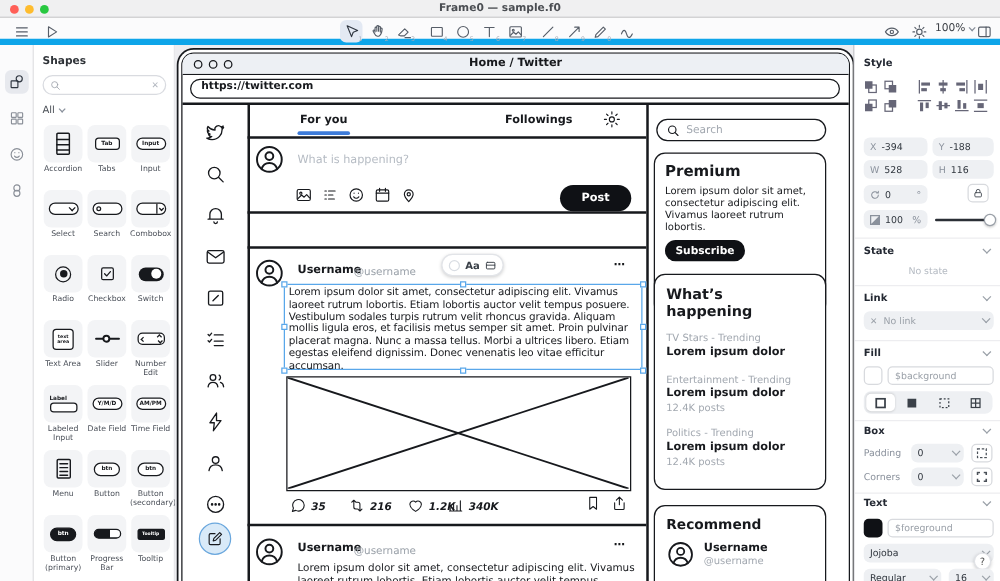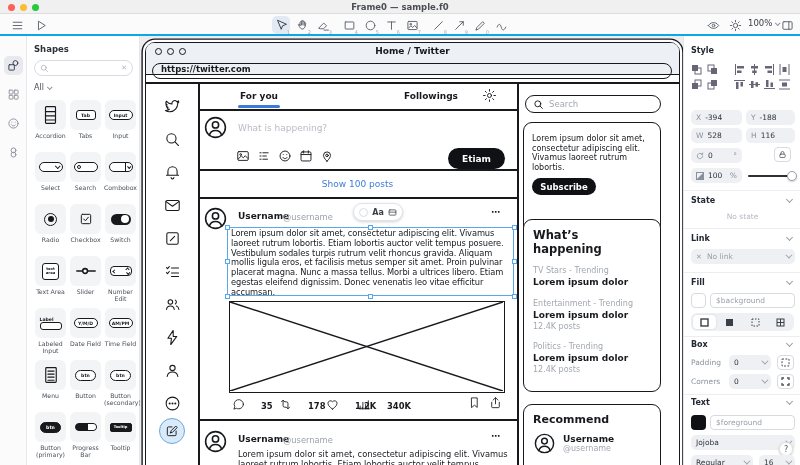--- a/index.html
+++ b/index.html
@@ -6,21 +6,21 @@
   *{box-sizing:border-box;}
   #app{position:relative;width:800px;height:465px;background:#000000;overflow:hidden;
        font-family:"DejaVu Sans","Liberation Sans",sans-serif;color:#17191d;}
   .abs{position:absolute;}
   svg.i{fill:none;stroke:currentColor;stroke-width:1.7;stroke-linecap:round;stroke-linejoin:round;display:block;}
   
   #macbar{position:absolute;left:0;top:0;width:800px;height:14px;background:#f0f0f1;border-bottom:1px solid #dddde0;}
   .tl{position:absolute;top:4px;width:7px;height:7px;border-radius:50%;}
   #mactitle{position:absolute;left:0;right:0;top:2px;text-align:center;font-size:8.5px;font-weight:bold;color:#4a4d52;}
   
-  #toolbar{position:absolute;left:0;top:14px;width:800px;height:22px;background:#fbfbfc;border-bottom:2px solid #0ea5e9;color:#5b626;}
+  #toolbar{position:absolute;left:0;top:14px;width:800px;height:22px;background:#fbfbfc;border-bottom:5px solid #0ea5e9;color:#5b626;}
   .tool{position:absolute;top:2px;width:18px;height:18px;display:flex;align-items:center;justify-content:center;color:#575e68;border-radius:5px;}
   .tool.sel{background:#e3e9f3;color:#2f3640;}
   .tkey{position:absolute;right:0px;bottom:-1px;font-size:5px;color:#a7adb6;}
   #zoomctl{position:absolute;top:4px;font-size:8.5px;color:#3c4046;}
   
   #rail{position:absolute;left:0;top:36px;width:27px;height:429px;background:#fbfbfc;border-right:1px solid #e7e7ea;}
   .railbtn{position:absolute;left:4px;width:19px;height:19px;border-radius:5px;display:flex;align-items:center;justify-content:center;color:#8a8f98;}
   .railbtn.sel{background:#e7e9ee;color:#2f3640;}
   
   #shapes{position:absolute;left:27px;top:36px;width:113px;height:429px;background:#fff;border-right:1px solid #e7e7ea;padding:8px 6px 0 7px;}
@@ -30,40 +30,40 @@
   #shapegrid{margin-top:8px;display:grid;grid-template-columns:repeat(3,33px);column-gap:2px;grid-auto-rows:52px;}
   .scard{text-align:center;}
   .sbox{width:31px;height:30px;background:#f3f4f6;border-radius:6px;display:flex;align-items:center;justify-content:center;margin:0 auto;color:#17191d;}
   .slab{margin-top:2px;font-size:6.2px;line-height:1.15;color:#4b5059;}
   .mini{border:1.1px solid #17191d;border-radius:3px;font-size:4.6px;font-weight:bold;display:flex;align-items:center;justify-content:center;color:#17191d;background:#fff;}
   .chev{display:inline-block;width:4px;height:4px;border-right:1.2px solid currentColor;border-bottom:1.2px solid currentColor;transform:rotate(45deg) translateY(-1px);}
   
   #canvas{position:absolute;left:140px;top:36px;width:543px;height:429px;background:#ededf0;}
   #frame{position:absolute;left:5px;top:6px;width:535px;height:474px;background:#fff;border:1.7px solid #17191d;border-radius:10px;
          box-shadow:0 0 0 2.2px #ffffff,0 0 0 3.6px #17191d;}
-  #wtitle{position:absolute;left:0;top:0;right:0;height:32px;background:#edf0f4;border-bottom:1.5px solid #17191d;border-radius:8px 8px 0 0;}
+  #wtitle{position:absolute;left:0;top:0;right:0;height:17px;background:#edf0f4;border-bottom:1.5px solid #17191d;border-radius:8px 8px 0 0;}
   .wdot{position:absolute;top:5px;width:7px;height:7px;border:1.3px solid #17191d;border-radius:50%;}
   #wtitletext{position:absolute;left:0;right:0;top:3px;text-align:center;font-size:9px;font-weight:bold;}
   #urlbar{position:absolute;left:6px;top:20px;right:7px;height:16px;border:1.5px solid #17191d;border-radius:8px;display:flex;align-items:flex-start;padding-left:8px;font-size:8.5px;font-weight:bold;}
   .hline{position:absolute;background:#17191d;height:1.5px;}
   .vline{position:absolute;background:#17191d;width:1.5px;}
   
   .wnav{position:absolute;left:0;width:52px;display:flex;justify-content:center;color:#17191d;}
   #composebtn{position:absolute;left:13px;top:375px;width:26px;height:26px;border-radius:50%;background:#d9eaf8;border:1.8px solid #6aa7dd;display:flex;align-items:center;justify-content:center;}
   
   .uname{font-size:9px;font-weight:bold;}
   .handle{font-size:8.3px;color:#9aa1a9;}
   .dots{font-size:9px;font-weight:bold;letter-spacing:1px;color:#17191d;}
   #tweetsel{position:absolute;left:81px;top:184px;width:287px;height:69px;border:1.4px solid #59a7ea;background:#fff;}
   #tweetsel .body{position:absolute;left:3px;top:1px;right:2px;font-size:8.3px;line-height:9.8px;letter-spacing:-0.1px;}
   .hdl{position:absolute;width:5px;height:5px;background:#fff;border:1.2px solid #59a7ea;}
   #floatbar{position:absolute;left:207px;top:160px;width:50px;height:18px;background:#fff;border:1px solid #e2e4e8;border-radius:9px;
             box-shadow:0 1px 3px rgba(0,0,0,.18);display:flex;align-items:center;justify-content:space-between;padding:0 5px;}
   #imgph{position:absolute;left:83px;top:258px;width:276px;height:92px;border:1.6px solid #17191d;}
-  .stat{position:absolute;display:flex;align-items:flex-end;gap:16px;font-size:8.4px;font-weight:bold;}
+  .stat{position:absolute;display:flex;align-items:center;gap:4px;font-size:8.4px;font-weight:bold;font-style:italic;}
   
   .card{position:absolute;left:377px;width:138px;border:1.6px solid #17191d;border-radius:9px;background:#fff;}
   .cardtitle{font-weight:bold;}
   .gray{color:#a2a8b0;}
   
   #stylep{position:absolute;left:683px;top:36px;width:117px;height:429px;background:#fff;border-left:1px solid #e7e7ea;font-size:7.5px;color:#30363e;}
   #stylep .sect{position:absolute;left:7px;font-size:8px;font-weight:bold;color:#232832;}
   .field{position:absolute;height:15px;background:#eef0f3;border-radius:5px;display:flex;align-items:center;padding:0 5px;gap:4px;}
   .flab{color:#8a919c;}
   .pdiv{position:absolute;left:0;right:0;height:1px;background:#ededf0;}
@@ -536,26 +536,24 @@
             <path d="M3.5 9.5h17M8 3v4M16 3v4"></path>
           </svg>
         </span>
       <span class="abs" style="left:174px;top:106px">
         <svg class="i" width="14" height="14" viewBox="0 0 24 24" style="stroke-width:1.6">
             <path d="M12 21c-4-4.2-6-7.3-6-10a6 6 0 1 1 12 0c0 2.7-2 5.8-6 10z"></path>
             <circle cx="12" cy="11" r="2.2"></circle>
           </svg>
         </span>
       <div class="abs" style="left:302px;top:105px;width:57px;height:21px;background:#0f1115;border-radius:11px;color:#fff;font-size:9px;font-weight:bold;display:flex;align-items:center;justify-content:center">
-        <span>Etiam</span>
+        <span>Post</span>
         </div>
       <div class="hline" style="left:52px;width:319px;top:126px"></div>
 
-      <div class="abs" style="left:52px;top:136px;width:319px;text-align:center;font-size:9px;color:#3d7bd9">
-        <span>Show 100 posts</span></div>
       <div class="hline" style="left:52px;width:319px;top:154px"></div>
 
       <span class="abs" style="left:57px;top:163px">
         <svg class="i" width="25" height="25" viewBox="0 0 24 24" style="stroke-width:1.5">
             <circle cx="12" cy="12" r="9.5"></circle>
             <circle cx="12" cy="9.5" r="3"></circle>
             <path d="M6 19.5c1-3.4 3.2-4.7 6-4.7s5 1.3 6 4.7"></path>
           </svg>
         </span>
       <span class="abs uname" style="left:92px;top:168px"><span>Username</span></span>
@@ -593,21 +591,21 @@
       <span class="stat" style="left:86px;top:355px">
         <svg class="i" width="13" height="13" viewBox="0 0 24 24" style="stroke-width:1.6">
             <path d="M21 11.5a8.5 8.5 0 1 0-15.9 4.2L3.5 20.5l5-1.5A8.5 8.5 0 0 0 21 11.5z"></path>
           </svg>
         <span>35</span>
         </span>
       <span class="stat" style="left:133px;top:355px">
         <svg class="i" width="13" height="13" viewBox="0 0 24 24" style="stroke-width:1.6">
             <path d="M4.5 7l3-3 3 3M7.5 4.5V14a3 3 0 0 0 3 3h2M19.5 17l-3 3-3-3M16.5 19.5V10a3 3 0 0 0-3-3h-2"></path>
           </svg>
-        <span>178</span>
+        <span>216</span>
         </span>
       <span class="stat" style="left:180px;top:355px">
         <svg class="i" width="13" height="13" viewBox="0 0 24 24" style="stroke-width:1.6">
             <path d="M12 20.5S3.5 15.4 3.5 9.8A4.8 4.8 0 0 1 12 6.9a4.8 4.8 0 0 1 8.5 2.9c0 5.6-8.5 10.7-8.5 10.7z"></path>
           </svg>
         <span>1.2K</span>
         </span>
       <span class="stat" style="left:212px;top:355px">
         <svg class="i" width="13" height="13" viewBox="0 0 24 24" style="stroke-width:1.6">
             <path d="M4 20v-5M9 20V8M14 20v-8M19 20V5M3 20h18"></path>
@@ -642,20 +640,21 @@
 
       <div class="abs" style="left:379px;top:52px;width:136px;height:18px;border:1.6px solid #17191d;border-radius:9px;display:flex;align-items:center;gap:5px;padding:0 7px">
         <svg class="i" width="11" height="11" viewBox="0 0 24 24" style="stroke-width:2">
             <circle cx="10.5" cy="10.5" r="6.5"></circle>
             <path d="M15.5 15.5l5 5"></path>
           </svg>
         <span style="font-size:8.5px;color:#a2a8b0">Search</span>
         </div>
 
       <div class="card" style="top:79px;height:130px;padding:7px 8px">
+        <div class="cardtitle" style="font-size:12px">Premium</div>
         <div style="font-size:8px;line-height:9.6px;margin-top:4px">Lorem ipsum dolor sit amet, consectetur adipiscing elit. Vivamus laoreet rutrum lobortis.</div>
         <div style="margin-top:6px;width:64px;height:17px;background:#0f1115;color:#fff;border-radius:9px;font-size:8.5px;font-weight:bold;display:flex;align-items:center;justify-content:center">
           <span>Subscribe</span>
           </div>
       </div>
 
       <div class="card" style="top:176px;height:173px;padding:8px 9px">
         <div class="cardtitle" style="font-size:11.5px">What’s happening</div>
         <div style="margin-top:10px">
           <div class="gray" style="font-size:8px">TV Stars - Trending</div>

